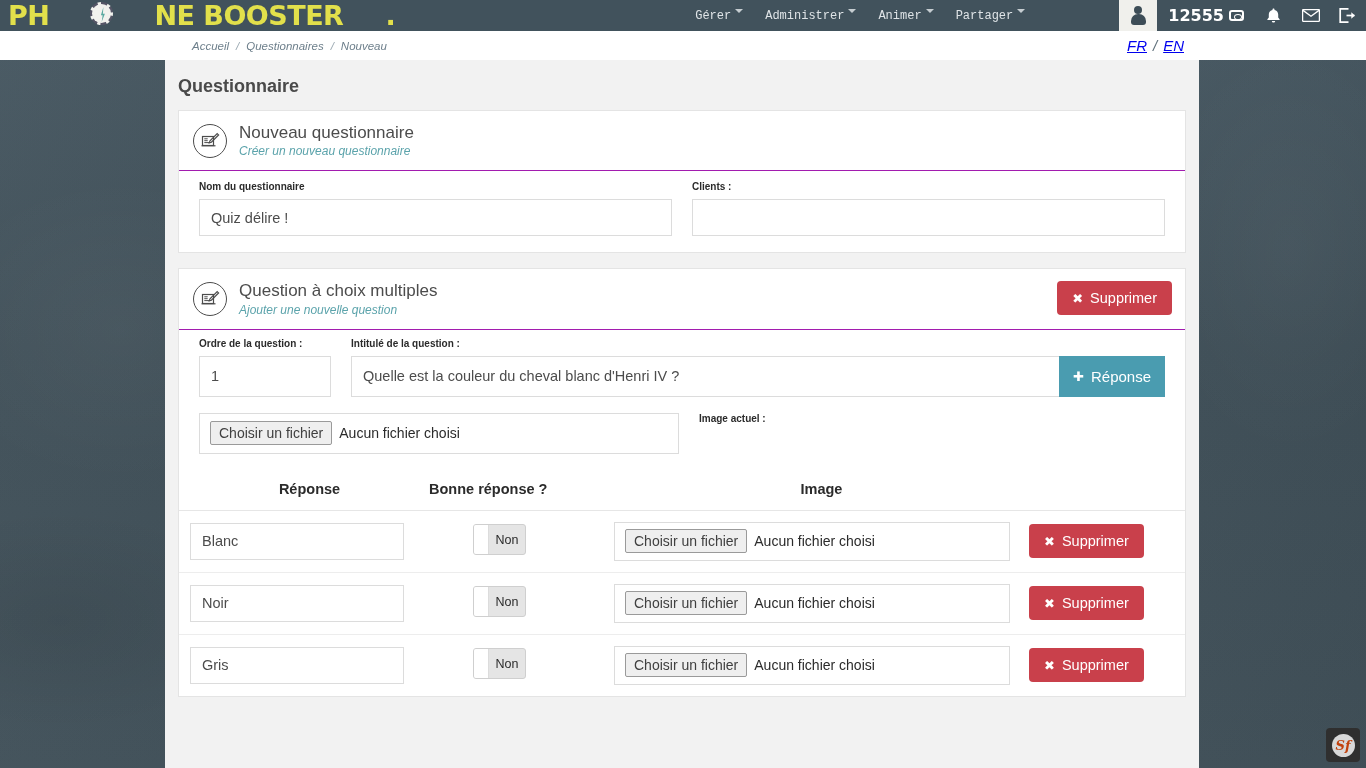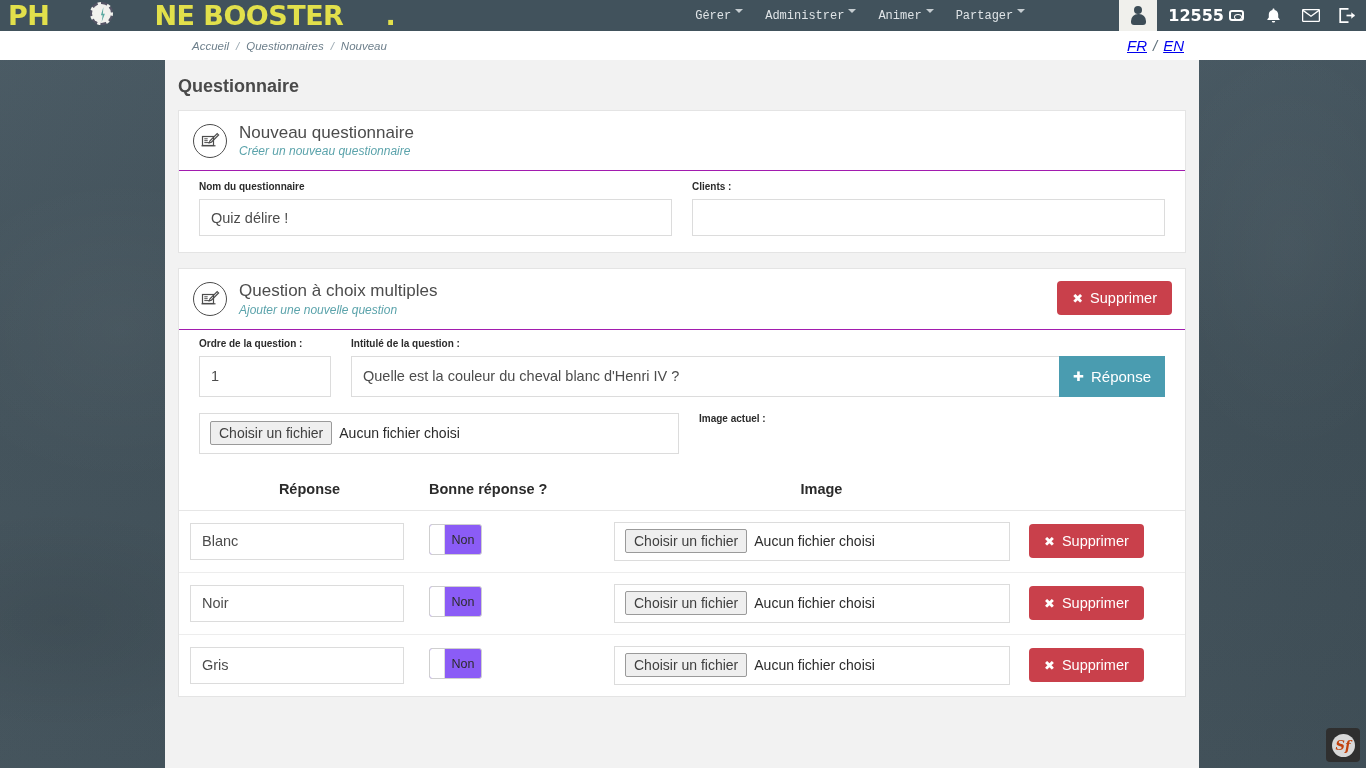--- a/index.html
+++ b/index.html
@@ -240,21 +240,21 @@
   .c-int .inp { width: 214px; height: 37px; }
   .c-ok   { width: 185px; text-align: left; }
   .c-img  { width: 415px; }
   .c-img .fileinp { width: 396px; height: 39px; }
   .c-del  { text-align: left; }
 
   .toggle {
     display: inline-flex; align-items: center;
     width: 53px; height: 31px;
     border: 1px solid #cfcfcf; border-radius: 3px;
-    background: #8b5cf6; overflow: hidden; cursor: pointer;
+    background: #e5e5e5; overflow: hidden; cursor: pointer; margin-left: 44px;
   }
   .toggle .knob {
     width: 15px; height: 100%; background: #fff;
     border-right: 1px solid #dcdcdc; flex: 0 0 15px;
   }
   .toggle .tlab {
     flex: 1; text-align: center; font-size: 12.5px; color: #2b2b2b;
   }
 
   

